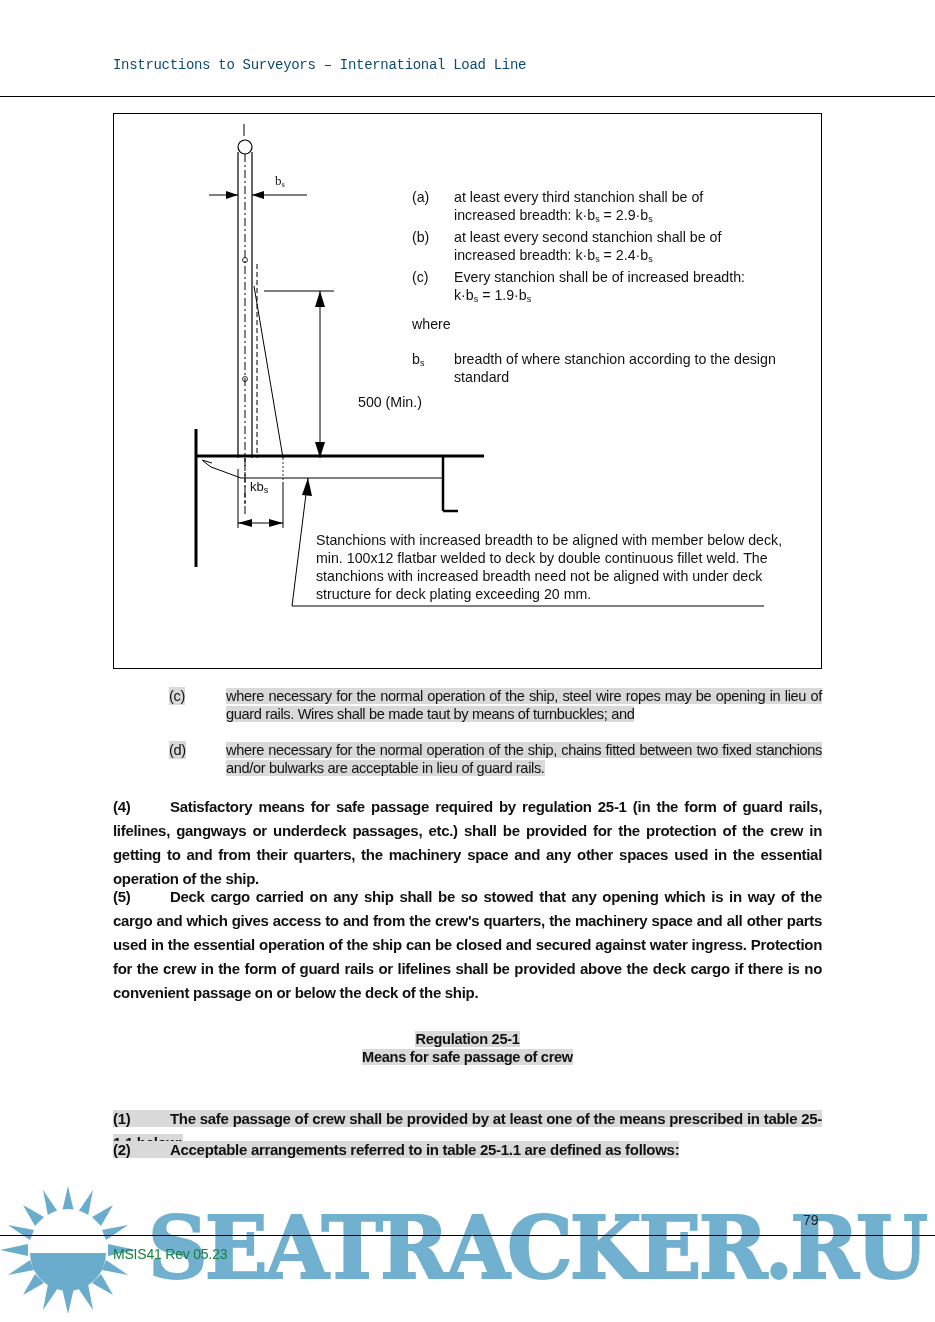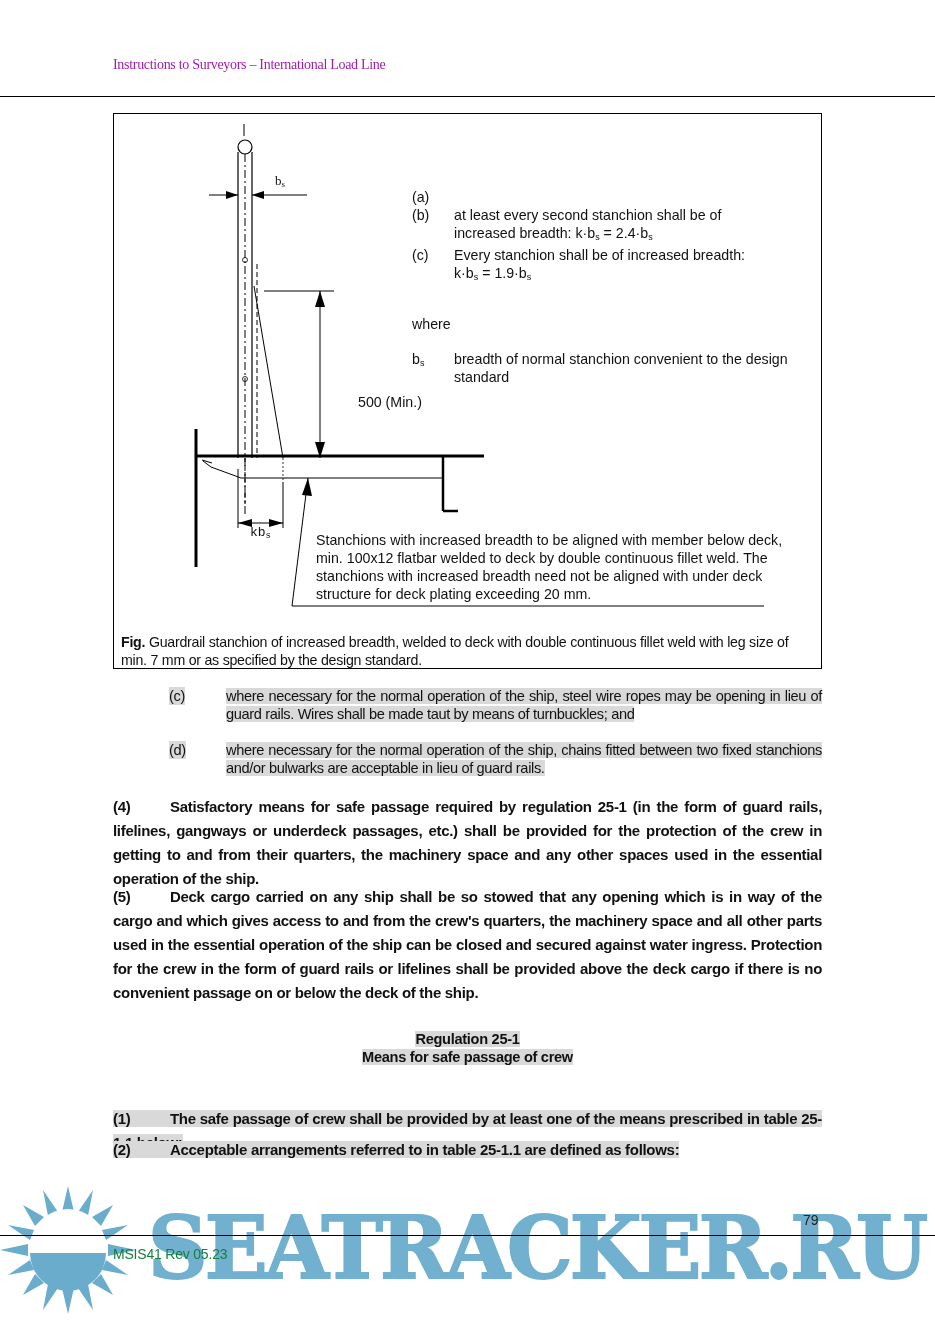--- a/index.html
+++ b/index.html
@@ -1,21 +1,21 @@
 <!DOCTYPE html>
 <html><head>
 <meta charset="utf-8">
 <style>
   * { box-sizing: border-box; margin: 0; padding: 0; }
   html, body { width: 935px; height: 1322px; background: #ffffff; overflow: hidden; }
   body { position: relative; font-family: "Liberation Sans", sans-serif; color: #111; }
 
   .running-header {
     position: absolute; left: 113px; top: 57px;
-    font-family: Liberation Serif, serif; font-size: 14px; letter-spacing: -0.3px; color: #a21caf;
+    font-family: Liberation Mono, monospace; font-size: 14px; letter-spacing: -0.3px; color: #0c4a6e;
   }
   .header-rule { position: absolute; left: 0; top: 96px; width: 935px; height: 1px; background: #000; }
 
   .figure-frame {
     position: absolute; left: 113px; top: 113px; width: 709px; height: 556px;
     border: 1.5px solid #000;
   }
   .figure-svg { position: absolute; left: 0; top: 0; }
 
   .fig-text { position: absolute; font-size: 14.2px; line-height: 18px; color: #111; }
@@ -114,49 +114,47 @@
     <line x1="169" y1="368" x2="169" y2="414" stroke="#000" stroke-width="1"></line>
     <line x1="124" y1="409" x2="169" y2="409" stroke="#000" stroke-width="1"></line>
     <polygon points="124,409 138,405 138,413" fill="#000"></polygon>
     <polygon points="169,409 155,405 155,413" fill="#000"></polygon>
 
     <polyline points="650,492 178,492 194,364" fill="none" stroke="#000" stroke-width="1"></polyline>
     <polygon points="194,364 188,381 198,382" fill="#000"></polygon>
   </svg>
 
   <span class="fig-text" style="left:161px; top:58px; font-family:'Liberation Serif', serif; font-size:13px;"><span>b</span><sub class="s">s</sub></span>
-  <span class="fig-text" style="left:136px; top:410px; font-family:Liberation Mono, monospace; font-size:13px;"><span>kb</span><sub class="s">s</sub></span>
+  <span class="fig-text" style="left:136px; top:364px; font-family:Liberation Sans, sans-serif; font-size:13px;"><span>kb</span><sub class="s">s</sub></span>
 
 
   <div class="fig-list">
     <div class="fig-item">
       <span class="lbl">(a)</span>
+      <span class="txt"><span>at least every third stanchion shall be of</span><br><span>increased breadth: k·b</span><sub class="s">s</sub><span> = 2.9·b</span><sub class="s">s</sub></span>
     </div>
     <div class="fig-item">
       <span class="lbl">(b)</span>
       <span class="txt"><span>at least every second stanchion shall be of</span><br><span>increased breadth: k·b</span><sub class="s">s</sub><span> = 2.4·b</span><sub class="s">s</sub></span>
     </div>
     <div class="fig-item">
       <span class="lbl">(c)</span>
       <span class="txt"><span>Every stanchion shall be of increased breadth:</span><br><span>k·b</span><sub class="s">s</sub><span> = 1.9·b</span><sub class="s">s</sub></span>
     </div>
   </div>
 
   <div class="fig-text fig-where">where</div>
   <div class="fig-def">
     <span class="lbl"><span>b</span><sub class="s">s</sub></span>
-    <span>breadth of normal stanchion convenient to the design standard</span>
+    <span>breadth of where stanchion according to the design standard</span>
   </div>
 
   <div class="fig-text fig-dim-label">500 (Min.)</div>
   <div class="fig-text fig-note">Stanchions with increased breadth to be aligned with member below deck, min. 100x12 flatbar welded to deck by double continuous fillet weld.  The stanchions with increased breadth need not be aligned with under deck structure for deck plating exceeding 20 mm.</div>
 
-  <div class="fig-caption">
-    <b>Fig.</b><span> Guardrail stanchion of increased breadth, welded to deck with double continuous fillet weld with leg size of min. 7 mm or as specified by the design standard.</span>
-  </div>
 </div>
 
 <div class="item-row" style="top:687px;">
   <span class="lbl hl">(c)</span>
   <div class="body"><span class="hl">where necessary for the normal operation of the ship, steel wire ropes may be opening in lieu of guard rails. Wires shall be made taut by means of turnbuckles; and</span></div>
 </div>
 <div class="item-row" style="top:741px;">
   <span class="lbl hl">(d)</span>
   <div class="body"><span class="hl">where necessary for the normal operation of the ship, chains fitted between two fixed stanchions and/or bulwarks are acceptable in lieu of guard rails.</span></div>
 </div>

